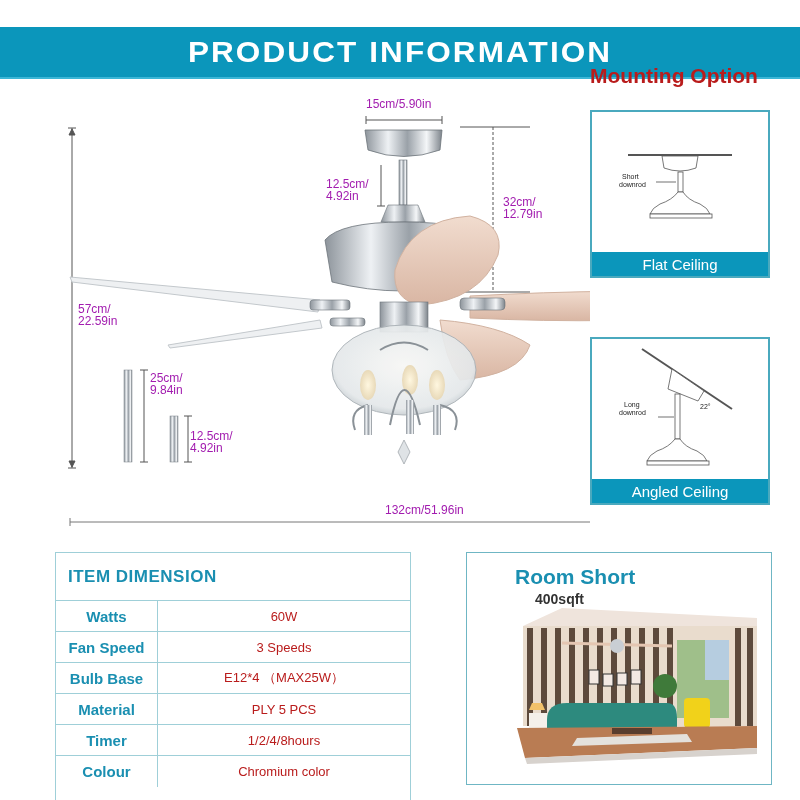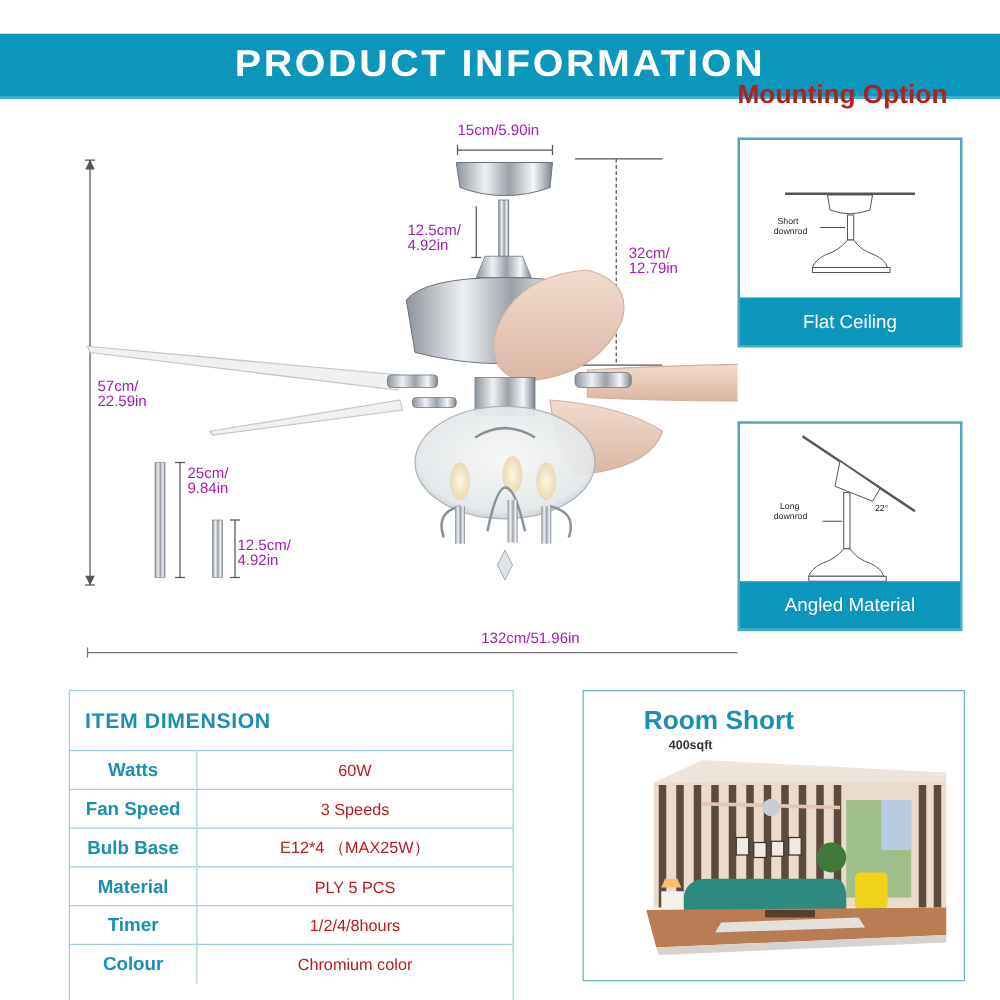--- a/index.html
+++ b/index.html
@@ -20,21 +20,21 @@
     position: absolute; left: 590px; top: 64px;
     font-size: 21px; font-weight: bold; color: #b91c1c;
   }
   .mount-box {
     position: absolute; left: 590px; width: 180px;
     border: 2px solid #4aa9be; background: #fff;
   }
   .mount-box.flat { top: 110px; height: 168px; }
   .mount-box.angled { top: 337px; height: 168px; }
   .mount-caption {
-    position: absolute; left: 0; bottom: 0; width: 100%; height: 38px;
+    position: absolute; left: 0; bottom: 0; width: 100%; height: 24px;
     background: #0b96bb; color: #fff; font-size: 15px;
     display: flex; align-items: center; justify-content: center;
   }
   .mount-box svg { position: absolute; left: 0; top: 0; }
   .tiny-label { font-size: 7px; fill: #222; font-family: "Liberation Sans", sans-serif; }
 
   .dim-label {
     position: absolute; font-size: 12px; line-height: 12px; color: #a21caf;
     font-family: "Liberation Sans", sans-serif; white-space: pre;
   }
@@ -63,21 +63,21 @@
     font-size: 13px; color: #b91c1c;
   }
 
   .room-box {
     position: absolute; left: 466px; top: 552px; width: 306px; height: 233px;
     border: 1.5px solid #6fb6c4;
   }
   .room-title {
     position: absolute; left: 48px; top: 12px; font-size: 21px; font-weight: bold; color: #1a8fb1;
   }
-  .room-sub { position: absolute; left: 68px; top: 38px; font-size: 10px; font-weight: bold; color: #333; }
+  .room-sub { position: absolute; left: 68px; top: 38px; font-size: 14px; font-weight: bold; color: #333; }
   .room-img { position: absolute; left: 50px; top: 55px; }
 </style>
 </head>
 <body>
 
 <div class="banner">
   <span class="banner-title">PRODUCT INFORMATION</span>
 </div>
 
 <svg class="diagram" width="590" height="480" viewBox="0 60 590 480">
@@ -223,21 +223,21 @@
     <line x1="50" y1="10" x2="140" y2="70" stroke="#555" stroke-width="2"></line>
     <path d="M80,30 L112,52 L106,62 L76,50 Z" fill="#fff" stroke="#555" stroke-width="0.8"></path>
     <rect x="83" y="55" width="5" height="45" fill="#fff" stroke="#555" stroke-width="0.8"></rect>
     <path d="M83,100 Q77,108 65,112 Q57,116 55,122 L115,122 Q113,116 105,112 Q93,108 88,100 Z" fill="#fff" stroke="#555" stroke-width="0.8"></path>
     <rect x="55" y="122" width="62" height="4" fill="#fff" stroke="#555" stroke-width="0.8"></rect>
     <text x="32" y="68" class="tiny-label">Long</text>
     <text x="27" y="76" class="tiny-label">downrod</text>
     <line x1="66" y1="78" x2="82" y2="78" stroke="#333" stroke-width="0.7"></line>
     <text x="108" y="70" class="tiny-label">22°</text>
   </svg>
-  <div class="mount-caption">Angled Material</div>
+  <div class="mount-caption">Angled Ceiling</div>
 </div>
 
 <div class="spec-table">
   <div class="spec-head">ITEM DIMENSION</div>
   <div class="spec-row">
     <div class="spec-key">Watts</div>
     <div class="spec-val">60W</div>
   </div>
   <div class="spec-row">
     <div class="spec-key">Fan Speed</div>

